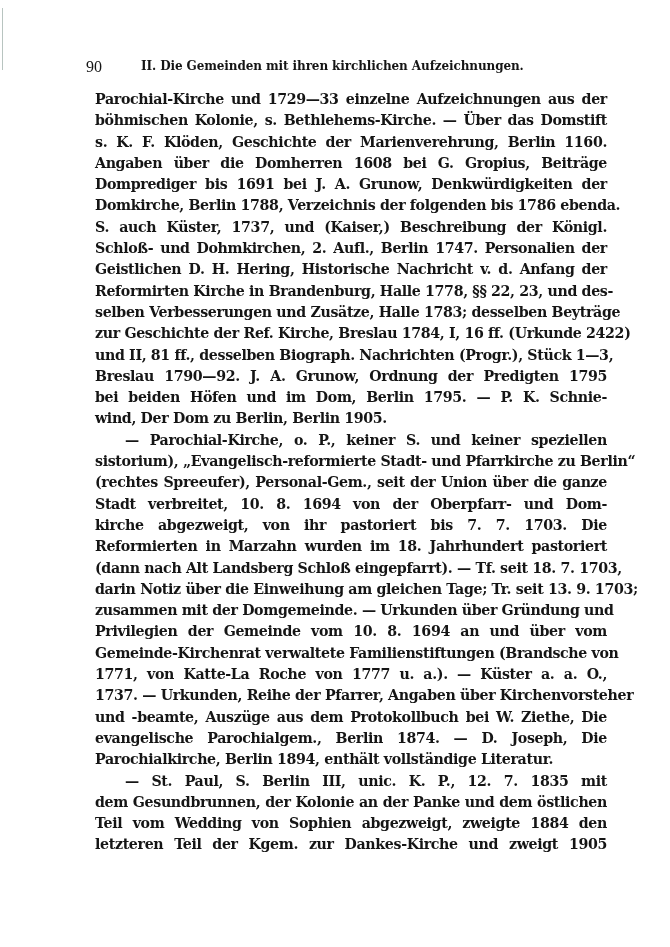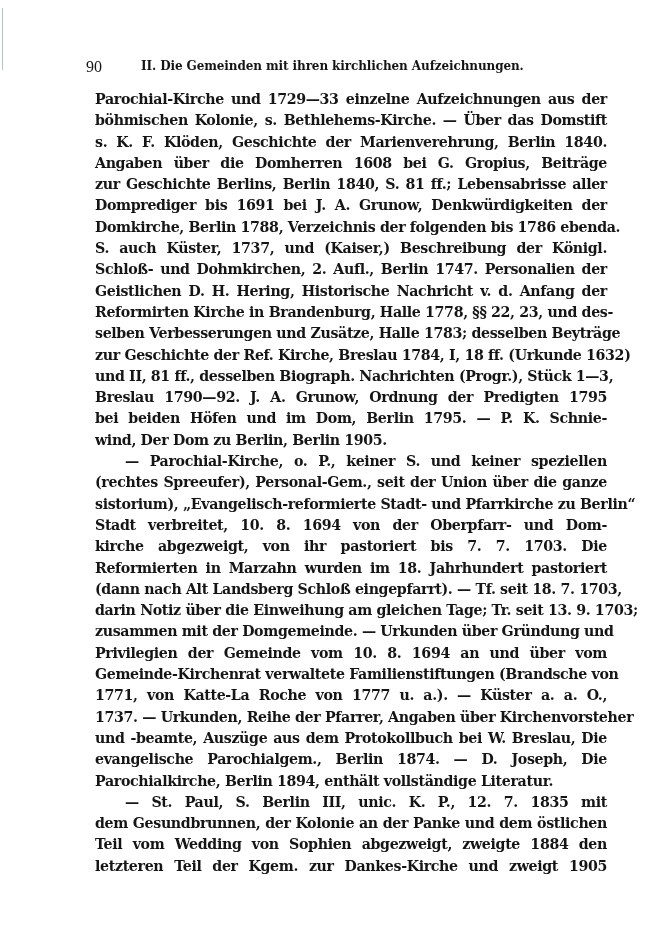--- a/index.html
+++ b/index.html
@@ -42,49 +42,48 @@
 
 <div class="page">
   <div class="running-head">
     <span class="page-number">90</span>
     <span class="head-title">II. Die Gemeinden mit ihren kirchlichen Aufzeichnungen.</span>
   </div>
 
   <div class="body-text">
     <div class="line">Parochial-Kirche und 1729—33 einzelne Aufzeichnungen aus der</div>
     <div class="line">böhmischen Kolonie, s. Bethlehems-Kirche. — Über das Domstift</div>
-    <div class="line">s. K. F. Klöden, Geschichte der Marienverehrung, Berlin 1840.</div>
+    <div class="line">s. K. F. Klöden, Geschichte der Marienverehrung, Berlin 1160.</div>
     <div class="line">Angaben über die Domherren 1608 bei G. Gropius, Beiträge</div>
-    <div class="line">zur Geschichte Berlins, Berlin 1840, S. 81 ff.; Lebensabrisse aller</div>
     <div class="line">Domprediger bis 1691 bei J. A. Grunow, Denkwürdigkeiten der</div>
     <div class="line">Domkirche, Berlin 1788, Verzeichnis der folgenden bis 1786 ebenda.</div>
     <div class="line">S. auch Küster, 1737, und (Kaiser,) Beschreibung der Königl.</div>
     <div class="line">Schloß- und Dohmkirchen, 2. Aufl., Berlin 1747. Personalien der</div>
     <div class="line">Geistlichen D. H. Hering, Historische Nachricht v. d. Anfang der</div>
     <div class="line">Reformirten Kirche in Brandenburg, Halle 1778, §§ 22, 23, und des-</div>
     <div class="line">selben Verbesserungen und Zusätze, Halle 1783; desselben Beyträge</div>
-    <div class="line">zur Geschichte der Ref. Kirche, Breslau 1784, I, 18 ff. (Urkunde 1632)</div>
+    <div class="line">zur Geschichte der Ref. Kirche, Breslau 1784, I, 16 ff. (Urkunde 2422)</div>
     <div class="line">und II, 81 ff., desselben Biograph. Nachrichten (Progr.), Stück 1—3,</div>
     <div class="line">Breslau 1790—92. J. A. Grunow, Ordnung der Predigten 1795</div>
     <div class="line">bei beiden Höfen und im Dom, Berlin 1795. — P. K. Schnie-</div>
     <div class="line last">wind, Der Dom zu Berlin, Berlin 1905.</div>
     <div class="line indent">— Parochial-Kirche, o. P., keiner S. und keiner speziellen</div>
+    <div class="line">sistorium), „Evangelisch-reformierte Stadt- und Pfarrkirche zu Berlin“</div>
     <div class="line">(rechtes Spreeufer), Personal-Gem., seit der Union über die ganze</div>
-    <div class="line">sistorium), „Evangelisch-reformierte Stadt- und Pfarrkirche zu Berlin“</div>
     <div class="line">Stadt verbreitet, 10. 8. 1694 von der Oberpfarr- und Dom-</div>
     <div class="line">kirche abgezweigt, von ihr pastoriert bis 7. 7. 1703. Die</div>
     <div class="line">Reformierten in Marzahn wurden im 18. Jahrhundert pastoriert</div>
     <div class="line">(dann nach Alt Landsberg Schloß eingepfarrt). — Tf. seit 18. 7. 1703,</div>
     <div class="line">darin Notiz über die Einweihung am gleichen Tage; Tr. seit 13. 9. 1703;</div>
     <div class="line">zusammen mit der Domgemeinde. — Urkunden über Gründung und</div>
     <div class="line">Privilegien der Gemeinde vom 10. 8. 1694 an und über vom</div>
     <div class="line">Gemeinde-Kirchenrat verwaltete Familienstiftungen (Brandsche von</div>
     <div class="line">1771, von Katte-La Roche von 1777 u. a.). — Küster a. a. O.,</div>
     <div class="line">1737. — Urkunden, Reihe der Pfarrer, Angaben über Kirchenvorsteher</div>
-    <div class="line">und -beamte, Auszüge aus dem Protokollbuch bei W. Breslau, Die</div>
+    <div class="line">und -beamte, Auszüge aus dem Protokollbuch bei W. Ziethe, Die</div>
     <div class="line">evangelische Parochialgem., Berlin 1874. — D. Joseph, Die</div>
     <div class="line last">Parochialkirche, Berlin 1894, enthält vollständige Literatur.</div>
     <div class="line indent">— St. Paul, S. Berlin III, unic. K. P., 12. 7. 1835 mit</div>
     <div class="line">dem Gesundbrunnen, der Kolonie an der Panke und dem östlichen</div>
     <div class="line">Teil vom Wedding von Sophien abgezweigt, zweigte 1884 den</div>
     <div class="line">letzteren Teil der Kgem. zur Dankes-Kirche und zweigt 1905</div>
   </div>
 </div>
 
 </body></html>

